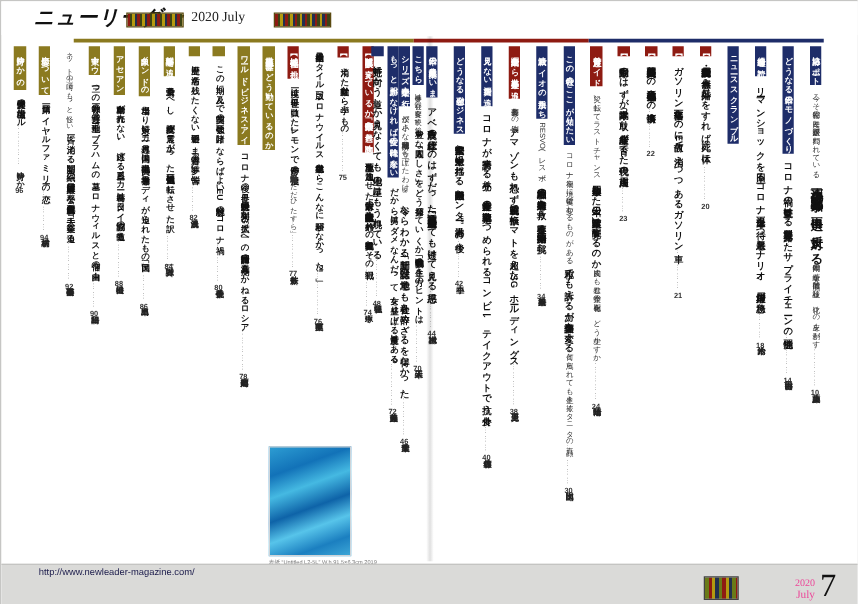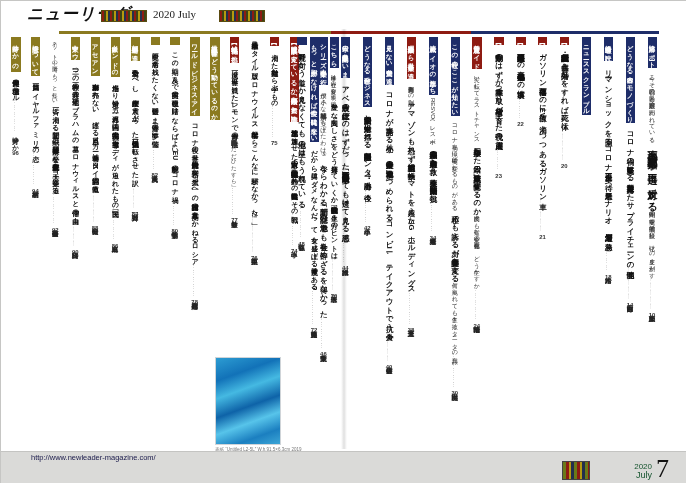--- a/index.html
+++ b/index.html
@@ -48,21 +48,21 @@
          background:linear-gradient(160deg,#2e9fd4 0%,#1272b8 22%,#45b9e2 38%,#0e63a8 55%,#57c4ea 70%,#1b7fc0 85%,#3fa9d8 100%);
          box-shadow:0 0 0 1px #cfd4d8 inset;}
   #photo-cap{position:absolute;left:192px;top:410px;width:110px;font-size:4.5px;color:#777;}
   
   #bottom-strip{position:absolute;left:0;bottom:0;width:100%;height:32px;background:#dadad8;
                 border-top:1px solid #c4c4c2;}
   #url{position:absolute;left:30px;bottom:22px;font-size:7.5px;color:#1a1a4a;text-decoration:none;}
   #corner{position:absolute;right:18px;bottom:4px;display:flex;align-items:flex-end;}
   #corner .film{position:static;width:26px;height:17px;margin-right:6px;border:1px solid #444;
         background:repeating-linear-gradient(90deg,#6a7a18 0 3px,#8e1b12 3px 6px,#b49a10 6px 8px,#22304e 8px 11px);}
-  #corner-date{font-family:Liberation Sans, sans-serif;color:#14532d;text-align:right;
+  #corner-date{font-family:Liberation Serif, serif;color:#ec4899;text-align:right;
                line-height:1;margin-right:4px;}
   #corner-year{font-size:8px;display:block;} #corner-month{font-size:9px;display:block;margin-left:40px;}
   #corner-day{font-family:"Liberation Serif","DejaVu Serif",serif;font-size:26px;color:#111;line-height:.9;}
 </style>
 </head>
 <body>
 
 <div id="frame">
 
   <div id="hdr">

